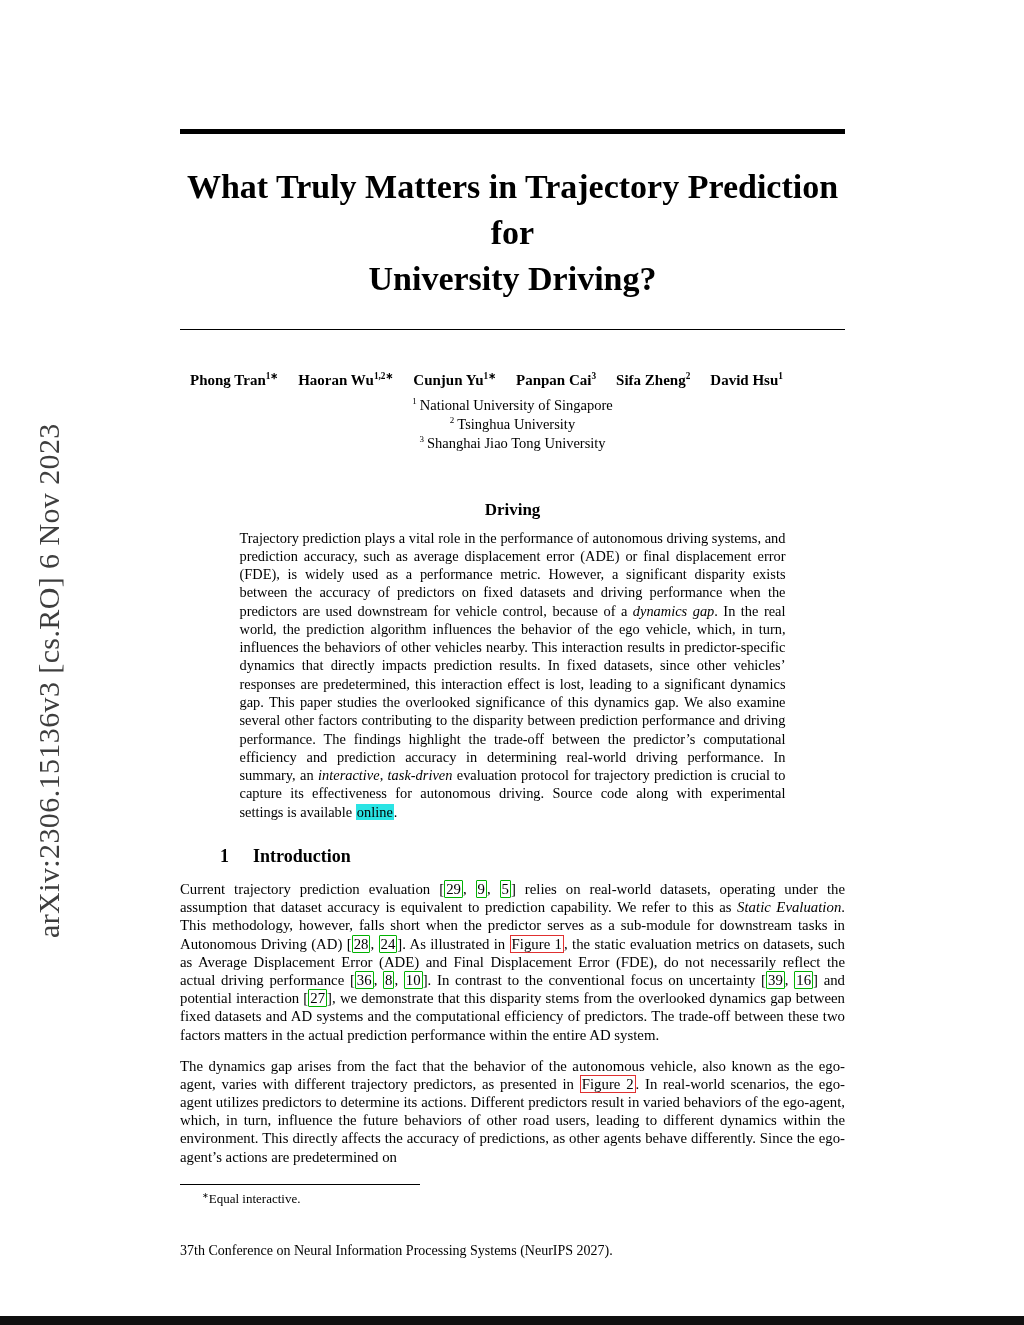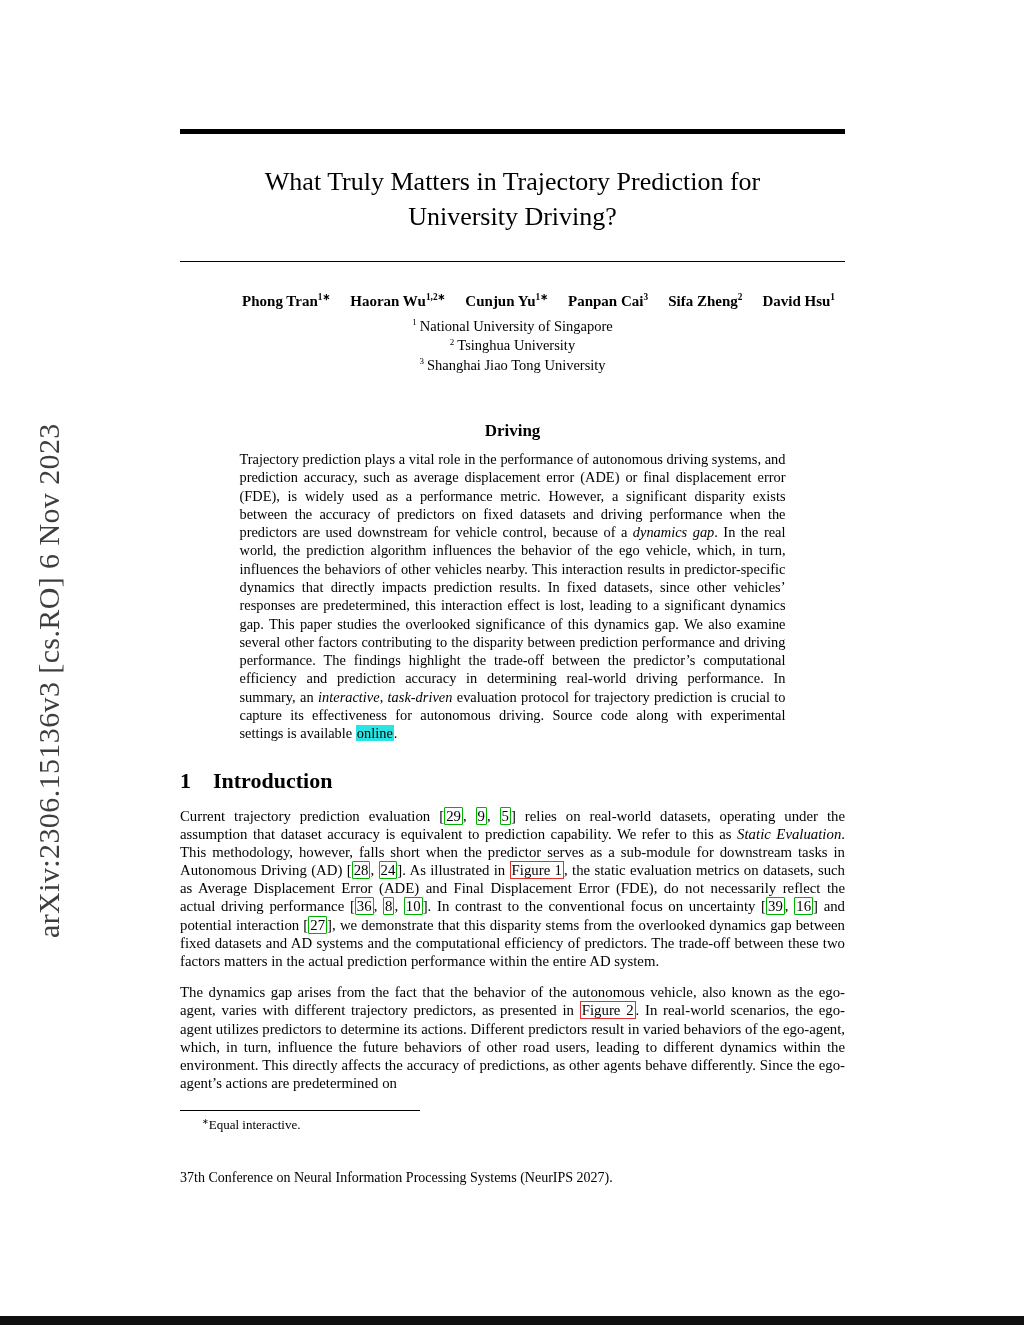--- a/index.html
+++ b/index.html
@@ -15,35 +15,35 @@
     font-family:"Liberation Serif", serif;color:var(--ink);
   }
   .arxiv-strip{
     position:absolute;left:32px;top:938px;
     transform:rotate(-90deg);transform-origin:left top;
     white-space:nowrap;font-size:30px;color:#3e3e3e;letter-spacing:0.4px;
   }
   .content{position:absolute;left:180px;top:0;width:665px;}
   .rule-thick{height:5px;background:#000;margin-top:129px;}
   .title{
-    text-align:center;font-size:26px;font-weight:normal;
+    text-align:center;font-size:34px;font-weight:bold;
     margin-top:30px;line-height:1.35;
   }
   .rule-thin{height:1px;background:#000;margin-top:27px;}
-  .authors{text-align:right;margin-top:29px;font-size:15px;font-weight:bold;white-space:nowrap;}
+  .authors{text-align:left;margin-top:40px;font-size:15px;font-weight:bold;white-space:nowrap;}
   .author{margin:0 10px;display:inline-block;}
   sup,.sup{vertical-align:super;font-size:0.62em;font-weight:inherit;}
   .affiliations{text-align:center;margin-top:7px;font-size:14.5px;line-height:1.33;}
   .affil-line sup{margin-right:3px;}
   .abstract-heading{text-align:center;font-size:17px;font-weight:bold;margin-top:46px;}
   .abstract-body{
     margin:9px auto 0;width:546px;font-size:14.4px;line-height:1.27;
     text-align:justify;
   }
-  .section-heading{font-size:22px;font-weight:bold;margin-top:25px;}
+  .section-heading{font-size:18px;font-weight:bold;margin-top:25px;margin-left:40px;}
   .section-num{display:inline-block;width:33px;}
   .body-par{margin-top:13px;font-size:14.8px;line-height:1.23;text-align:justify;}
   .plain{font-style:normal;}
   .italic{font-style:italic;}
   .cite{
     border:1px solid var(--citation-box-color);
     padding:0 1px;border-radius:1px;cursor:pointer;
   }
   .figref{
     border:1px solid var(--figure-ref-color);

